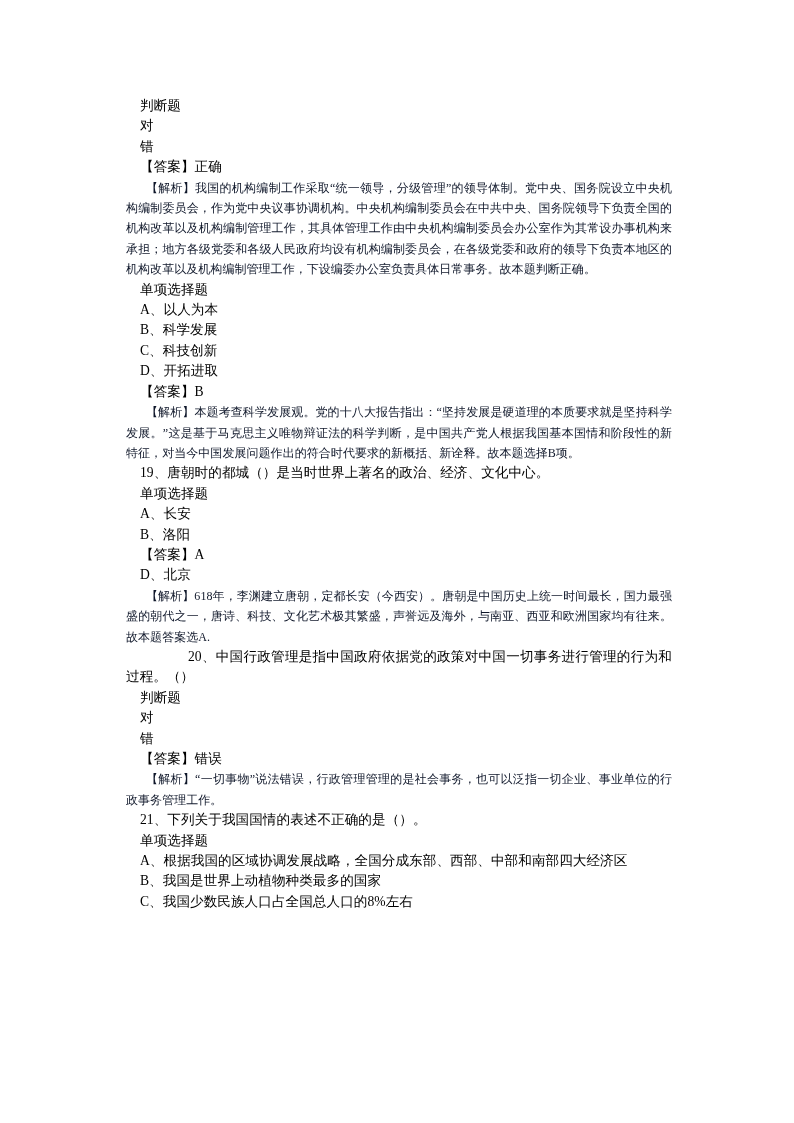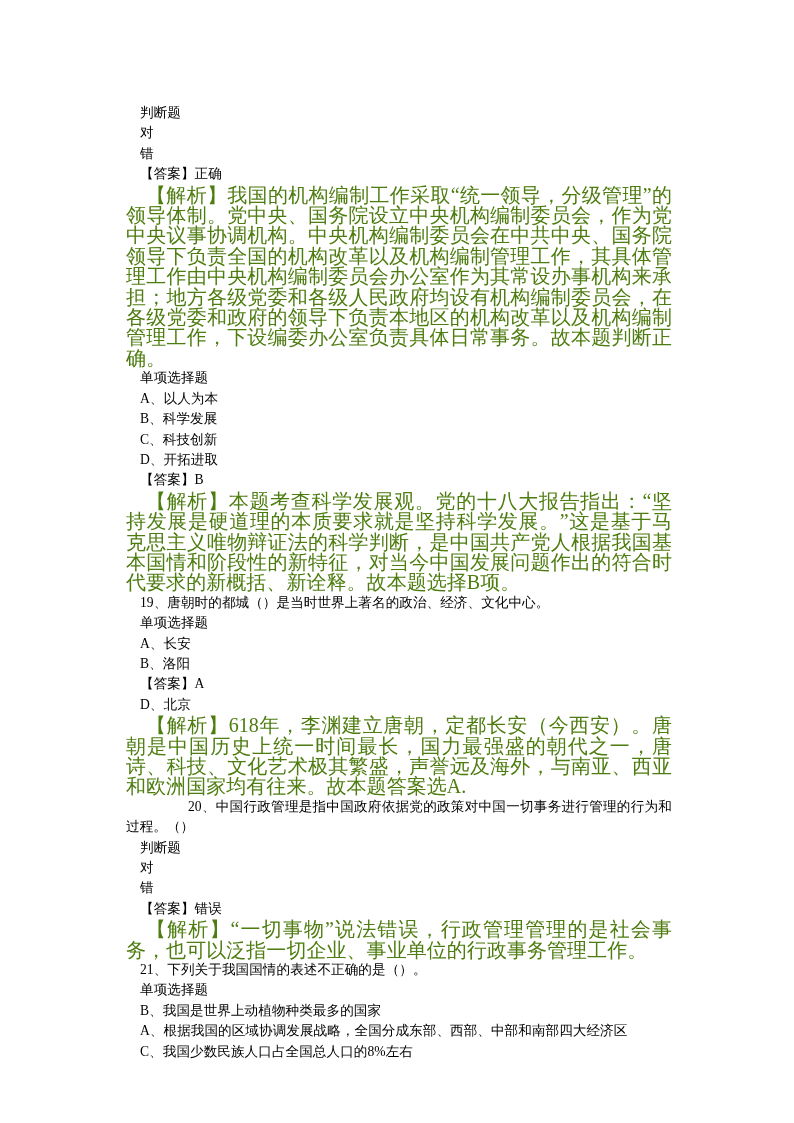--- a/index.html
+++ b/index.html
@@ -11,43 +11,43 @@
     position: relative;
     width: 794px;
     height: 1123px;
     background: #ffffff;
     overflow: hidden;
     font-family: "Liberation Serif", "DejaVu Serif", serif;
   }
   .content {
     position: absolute;
     left: 126px;
-    top: 103px;
+    top: 96px;
     width: 546px;
   }
   .ln {
     font-size: 13.6px;
     line-height: 20.4px;
     color: #000000;
     text-align: justify;
     text-justify: inter-ideograph;
     white-space: pre-wrap;
     word-break: break-all;
     letter-spacing: 0.05px;
   }
   
   .ind1 { text-indent: 14px; }
   
   .off1 { padding-left: 14px; }
   
   .ind4 { text-indent: 62px; font-family: Liberation Serif, serif; }
   .para {
-    font-size: 20px;
+    font-size: 12px;
     line-height: 20.4px;
-    color: #4d7c0f;
+    color: #0f172a;
     text-align: justify;
     text-justify: inter-ideograph;
     word-break: break-all;
     text-indent: 20px;
     letter-spacing: 0.05px;
   }
 </style>
 </head>
 <body>
 
@@ -73,17 +73,17 @@
       <div class="ln ind1">D、北京</div>
       <div class="para">【解析】618年，李渊建立唐朝，定都长安（今西安）。唐朝是中国历史上统一时间最长，国力最强盛的朝代之一，唐诗、科技、文化艺术极其繁盛，声誉远及海外，与南亚、西亚和欧洲国家均有往来。故本题答案选A.</div>
       <div class="ln ind4">20、中国行政管理是指中国政府依据党的政策对中国一切事务进行管理的行为和过程。（）</div>
       <div class="ln off1">判断题</div>
       <div class="ln off1">对</div>
       <div class="ln off1">错</div>
       <div class="ln ind1">【答案】错误</div>
       <div class="para">【解析】“一切事物”说法错误，行政管理管理的是社会事务，也可以泛指一切企业、事业单位的行政事务管理工作。</div>
       <div class="ln ind1">21、下列关于我国国情的表述不正确的是（）。</div>
       <div class="ln off1">单项选择题</div>
+      <div class="ln ind1">A、根据我国的区域协调发展战略，全国分成东部、西部、中部和南部四大经济区</div>
       <div class="ln ind1">B、我国是世界上动植物种类最多的国家</div>
-      <div class="ln ind1">A、根据我国的区域协调发展战略，全国分成东部、西部、中部和南部四大经济区</div>
       <div class="ln ind1">C、我国少数民族人口占全国总人口的8%左右</div>
     </div>
 </div>
 
 </body></html>

